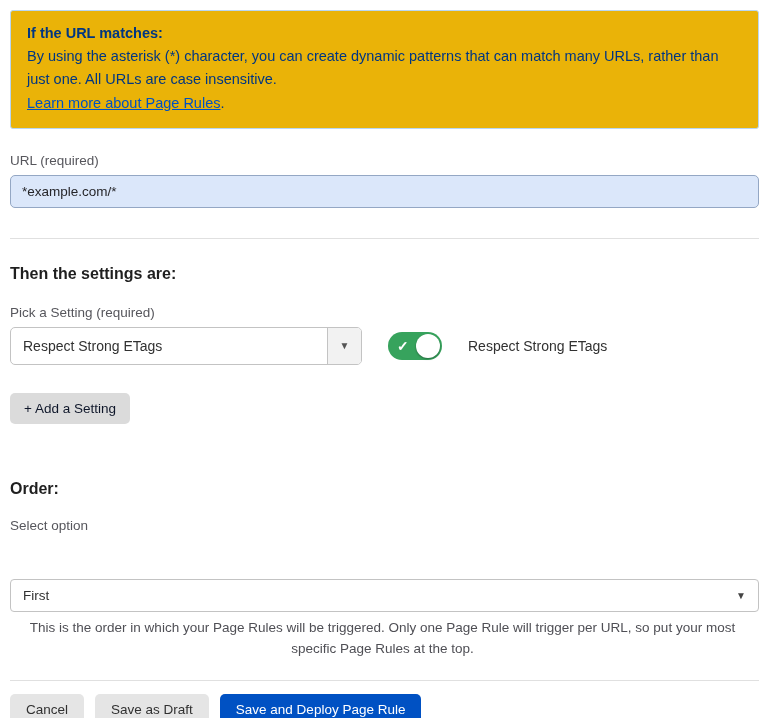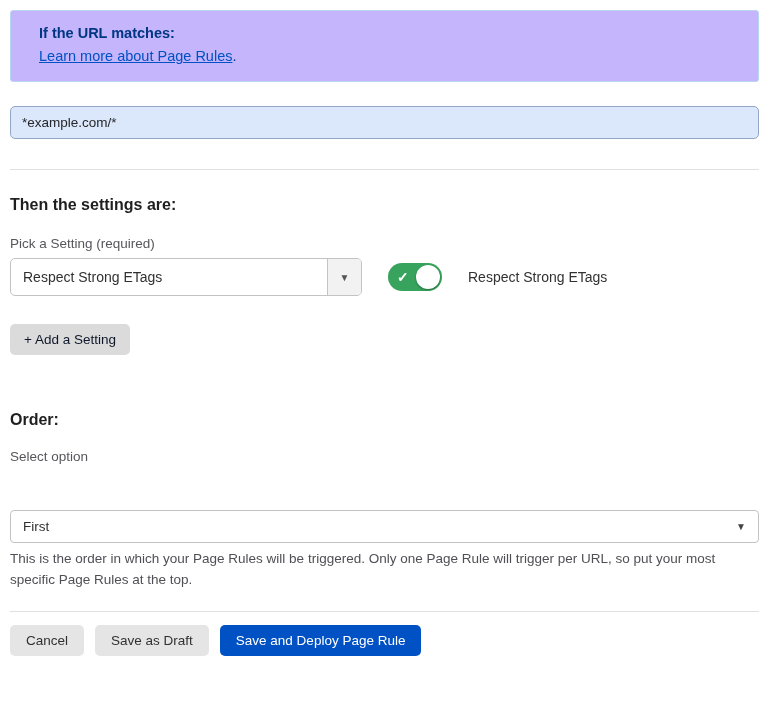--- a/index.html
+++ b/index.html
@@ -13,24 +13,24 @@
   .page { padding: 10px 10px 16px; }
 
   .page-title {
     font-size: 20px;
     font-weight: 700;
     color: #1f1f1f;
     padding: 4px 0 16px;
   }
 
   .info-box {
-    background: #c4b5fd;
+    background: #eab308;
     border: 1px solid #b9d7f1;
     border-radius: 3px;
-    padding: 11px 28px 13px;
+    padding: 11px 16px 13px;
     color: #003682;
     font-size: 14.5px;
     line-height: 1.6;
   }
   .info-heading { font-weight: 700; }
   .info-link { color: #0051c3; text-decoration: underline; cursor: pointer; }
   .info-link-suffix { color: #003682; }
 
   .field-label {
     font-size: 13.5px;
@@ -164,20 +164,21 @@
     margin-top: 46px;
   }
   .order-select .chevron { font-size: 10px; color: #444; }
 
   .help-text {
     margin-top: 6px;
     font-size: 13.5px;
     line-height: 1.55;
     color: #4f4f55;
     max-width: 745px;
+    text-align: center;
   }
 
   .footer {
     margin-top: 20px;
     border-top: 1px solid #e0e0e0;
     padding-top: 13px;
     display: flex;
     gap: 11px;
   }
   .btn {
@@ -192,26 +193,28 @@
   .btn-primary { background: #0051c3; color: #fff; }
 </style>
 </head>
 <body>
 
 <div class="page">
 
 
   <div class="info-box">
     <div class="info-heading">If the URL matches:</div>
+    <div class="info-body">By using the asterisk (*) character, you can create dynamic patterns that can match many URLs, rather than just one. All URLs are case insensitive.</div>
     <div class="info-link-line">
       <a class="info-link">Learn more about Page Rules</a><span class="info-link-suffix">.</span>
     </div>
   </div>
 
   <div class="url-section">
+    <div class="field-label">URL (required)</div>
     <input class="url-input" type="text" value="*example.com/*" style="">
   </div>
 
   <hr class="divider">
 
   <div class="settings-section">
     <div class="section-heading">Then the settings are:</div>
     <div class="field-label pick-label">Pick a Setting (required)</div>
 
     <div class="setting-row">

